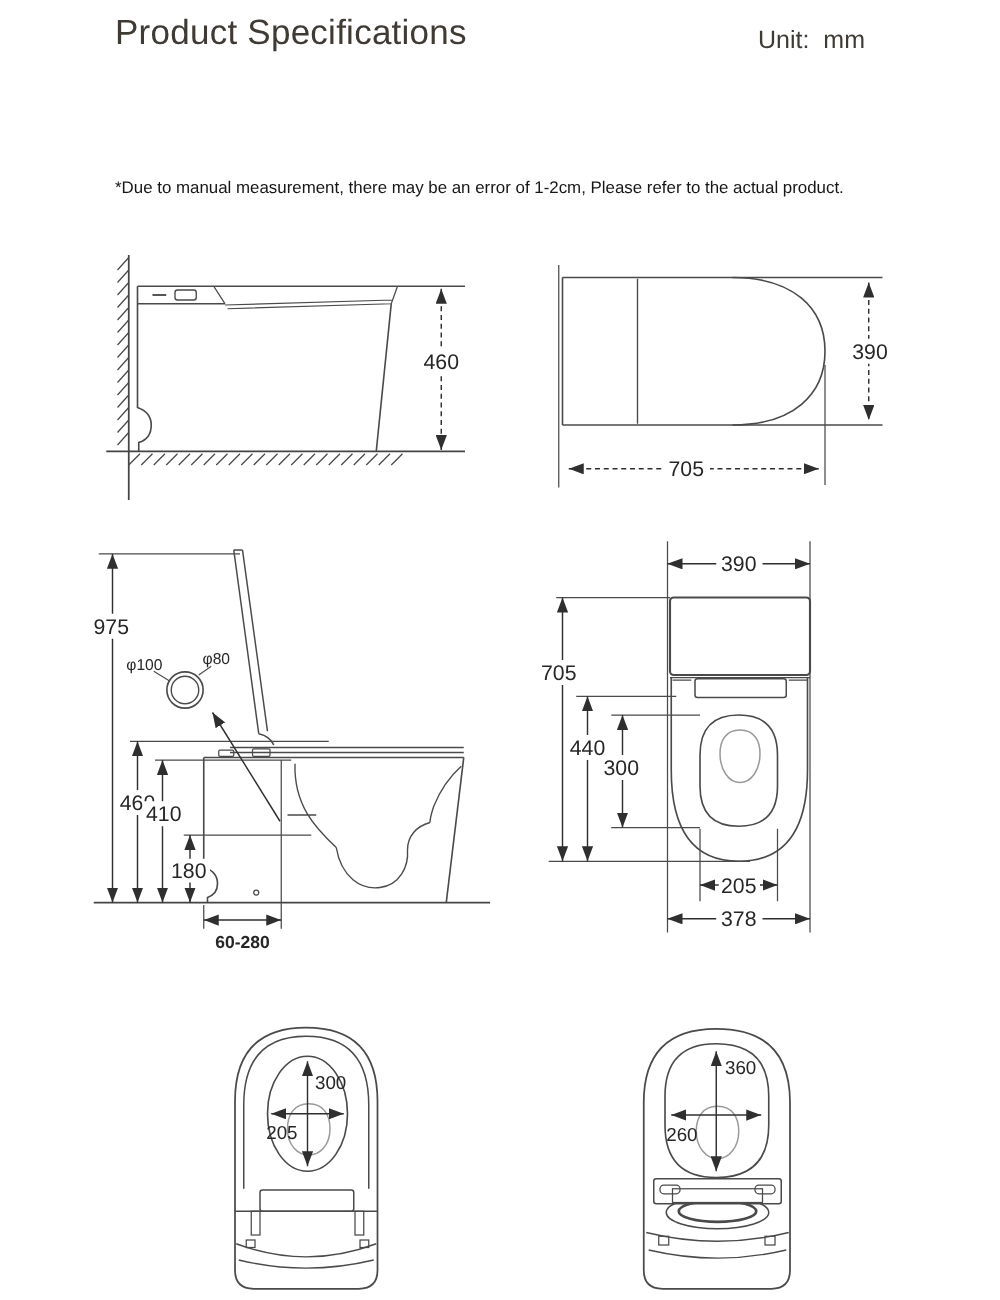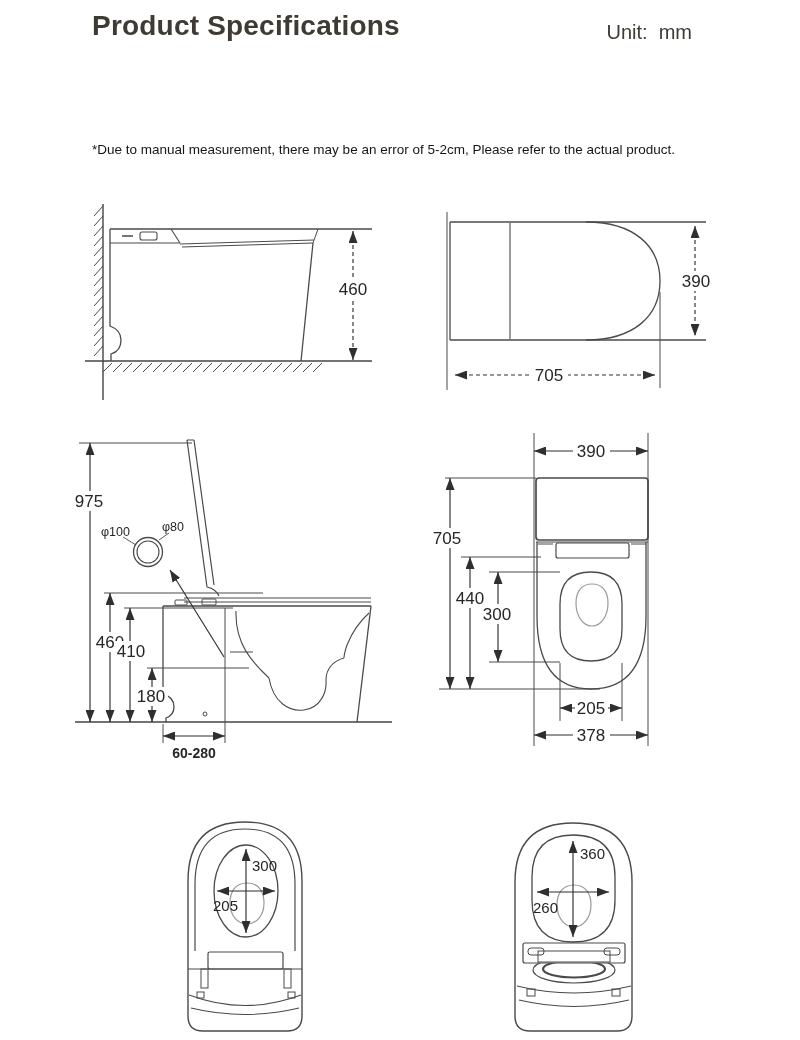--- a/index.html
+++ b/index.html
@@ -1,18 +1,18 @@
 <!DOCTYPE html>
 <html><head>
 <meta charset="utf-8">
 <style>
   html,body{margin:0;padding:0;background:#ffffff;}
   .page{position:relative;width:800px;height:1040px;background:#ffffff;overflow:hidden;
         font-family:"Liberation Sans",sans-serif;}
-  .title{position:absolute;left:92px;top:10px;font-size:28px;font-weight:700;
+  .title{position:absolute;left:92px;top:10px;font-size:28px;font-weight:400;
          color:#3f3a34;letter-spacing:0.2px;}
   .unit{position:absolute;right:108px;top:21px;font-size:20px;font-weight:400;
         color:#3f3a34;white-space:pre;}
   .disclaimer{position:absolute;left:92px;top:142px;width:606px;font-size:13.5px;
         color:#161616;line-height:1.25;}
   svg.drawings{position:absolute;left:0;top:0;}
   .ln{fill:none;stroke:#4a4a4a;}
   .lnd{fill:none;stroke:#444444;}
   .wfill{fill:#ffffff;stroke:#4a4a4a;}
   .lite{fill:none;stroke:#9a9a9a;}
@@ -27,21 +27,21 @@
   text.range{font-size:14px;font-weight:700;text-anchor:middle;}
 </style>
 </head>
 <body>
 
 <div class="page">
 
   <div class="title">Product Specifications</div>
   <div class="unit">Unit:  mm</div>
   <div class="disclaimer">
-    <div>*Due to manual measurement, there may be an error of 5-2cm, Please refer to the actual product.</div>
+    <div>*Due to manual measurement, there may be an error of 1-2cm, Please refer to the actual product.</div>
   </div>
 
   <svg class="drawings" width="800" height="1040" viewBox="0 0 800 1040">
     <defs>
       <marker id="arr" markerUnits="userSpaceOnUse" markerWidth="12" markerHeight="9" refX="12" refY="4.5" orient="auto-start-reverse">
         <path d="M0,0 L12,4.5 L0,9 Z" fill="#2f2f2f"></path>
       </marker>
     </defs>
 
     <g>

